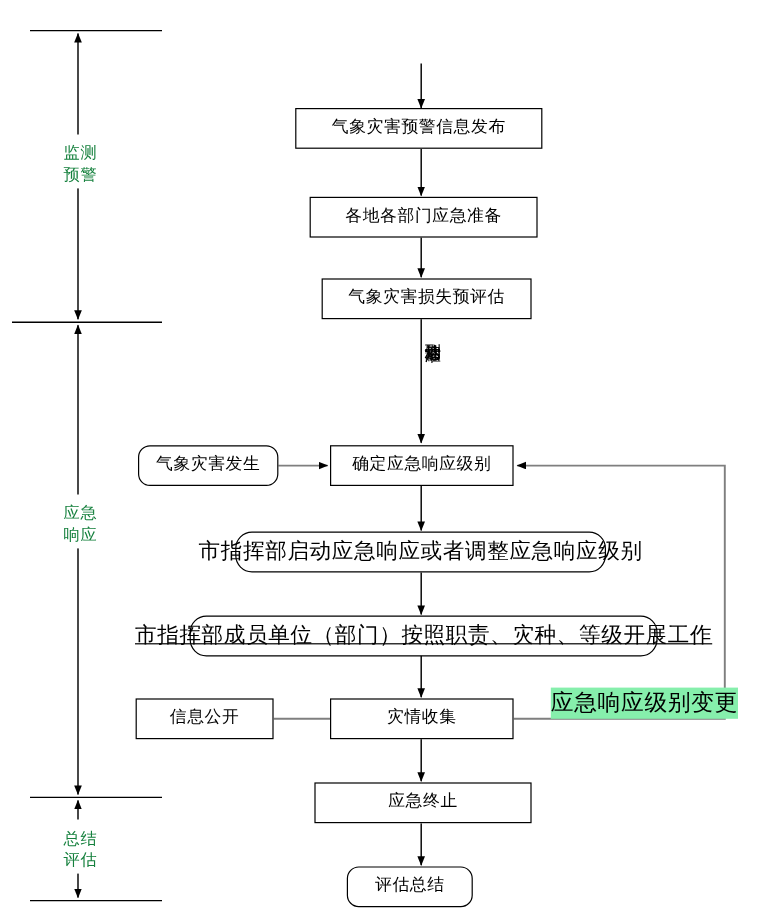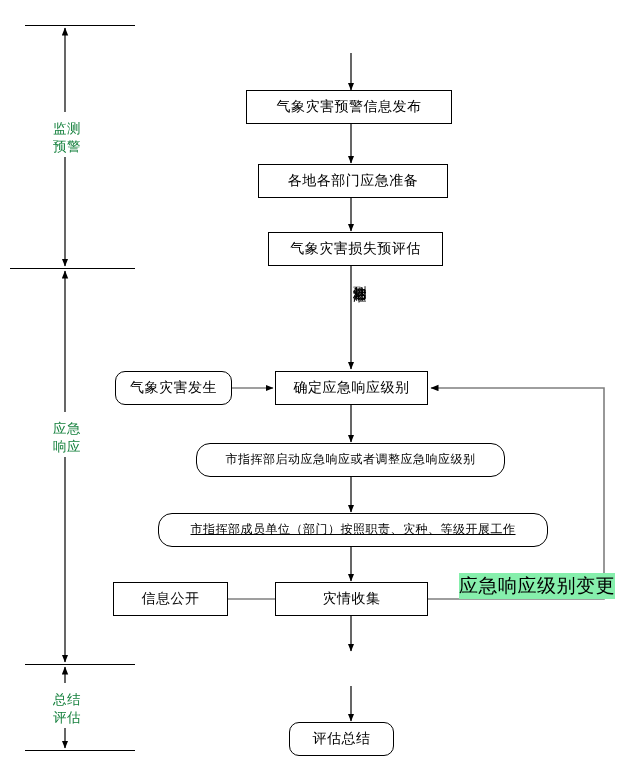--- a/index.html
+++ b/index.html
@@ -34,21 +34,21 @@
     color: #000000;
     font-size: 14px;
     line-height: 1.1;
     letter-spacing: 0.5px;
     white-space: nowrap;
   }
   .node.rounded {
     border-radius: 10px;
   }
   .node.small {
-    font-size: 12px;
+    font-size: 18px;
     border-radius: 14px;
   }
   .phase-label {
     position: absolute;
     color: #15803d;
     font-size: 13.5px;
     line-height: 1.35;
     text-align: center;
     letter-spacing: 0.5px;
     background: #ffffff;
@@ -188,18 +188,21 @@
   <div class="node" style="left:113px; top:582px; width:115px; height:34px;">
     <span>信息公开</span>
   </div>
 
   <div class="node" style="left:275px; top:582px; width:153px; height:34px;">
     <span>灾情收集</span>
   </div>
 
   <div class="edge-label" style="left:459px; top:573px;">应急响应级别变更</div>
 
+  <div class="node" style="left:262px; top:652px; width:181px; height:34px;">
+    <span>应急终止</span>
+  </div>
 
   <div class="node rounded" style="left:289px; top:722px; width:105px; height:34px;text-align:right;">
     <span>评估总结</span>
   </div>
 
 </div>
 
 </body></html>

